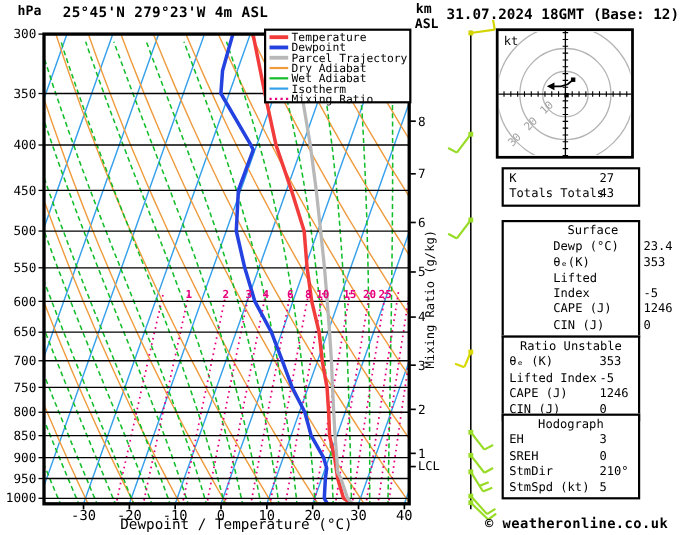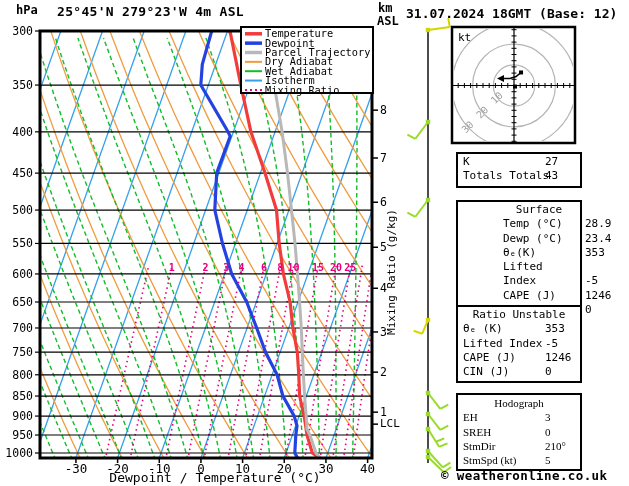--- a/index.html
+++ b/index.html
@@ -316,34 +316,33 @@
 <div class="abs" style="left:458px;top:31px;font-size:11px">kt</div>
 <div class="abs b" style="left:441px;top:468px;font-size:12.5px;letter-spacing:0.4px">© weatheronline.co.uk</div>
 
 <div id="tables-region">
     <div class="tbox" style="top: 152px;">
       <div class="trow"><span class="tlabel">K</span><span class="tvalue">27</span></div>
       <div class="trow"><span class="tlabel">Totals Totals</span><span class="tvalue">43</span></div>
     </div>
     <div class="tbox" style="top: 200px; padding-left: 40px;">
       <div class="ttitle">Surface</div>
-      <div class="trow"><span class="tlabel">Temp (°C)</span><span class="tvalue">28.9</span></div>
       <div class="trow"><span class="tlabel">Dewp (°C)</span><span class="tvalue">23.4</span></div>
       <div class="trow"><span class="tlabel">θₑ(K)</span><span class="tvalue">353</span></div>
       <div class="trow"><span class="tlabel">Lifted Index</span><span class="tvalue">-5</span></div>
       <div class="trow"><span class="tlabel">CAPE (J)</span><span class="tvalue">1246</span></div>
       <div class="trow"><span class="tlabel">CIN (J)</span><span class="tvalue">0</span></div>
     </div>
     <div class="tbox" style="top: 305px;">
       <div class="ttitle">Ratio Unstable</div>
       <div class="trow"><span class="tlabel">θₑ (K)</span><span class="tvalue">353</span></div>
       <div class="trow"><span class="tlabel">Lifted Index</span><span class="tvalue">-5</span></div>
       <div class="trow"><span class="tlabel">CAPE (J)</span><span class="tvalue">1246</span></div>
       <div class="trow"><span class="tlabel">CIN (J)</span><span class="tvalue">0</span></div>
     </div>
-    <div class="tbox" style="top: 393px; font-family: Liberation Serif, serif;">
+    <div class="tbox" style="top: 376px;">
       <div class="ttitle">Hodograph</div>
       <div class="trow"><span class="tlabel">EH</span><span class="tvalue">3</span></div>
       <div class="trow"><span class="tlabel">SREH</span><span class="tvalue">0</span></div>
       <div class="trow"><span class="tlabel">StmDir</span><span class="tvalue">210°</span></div>
       <div class="trow"><span class="tlabel">StmSpd (kt)</span><span class="tvalue">5</span></div>
     </div>
   </div>
 
 </body></html>

